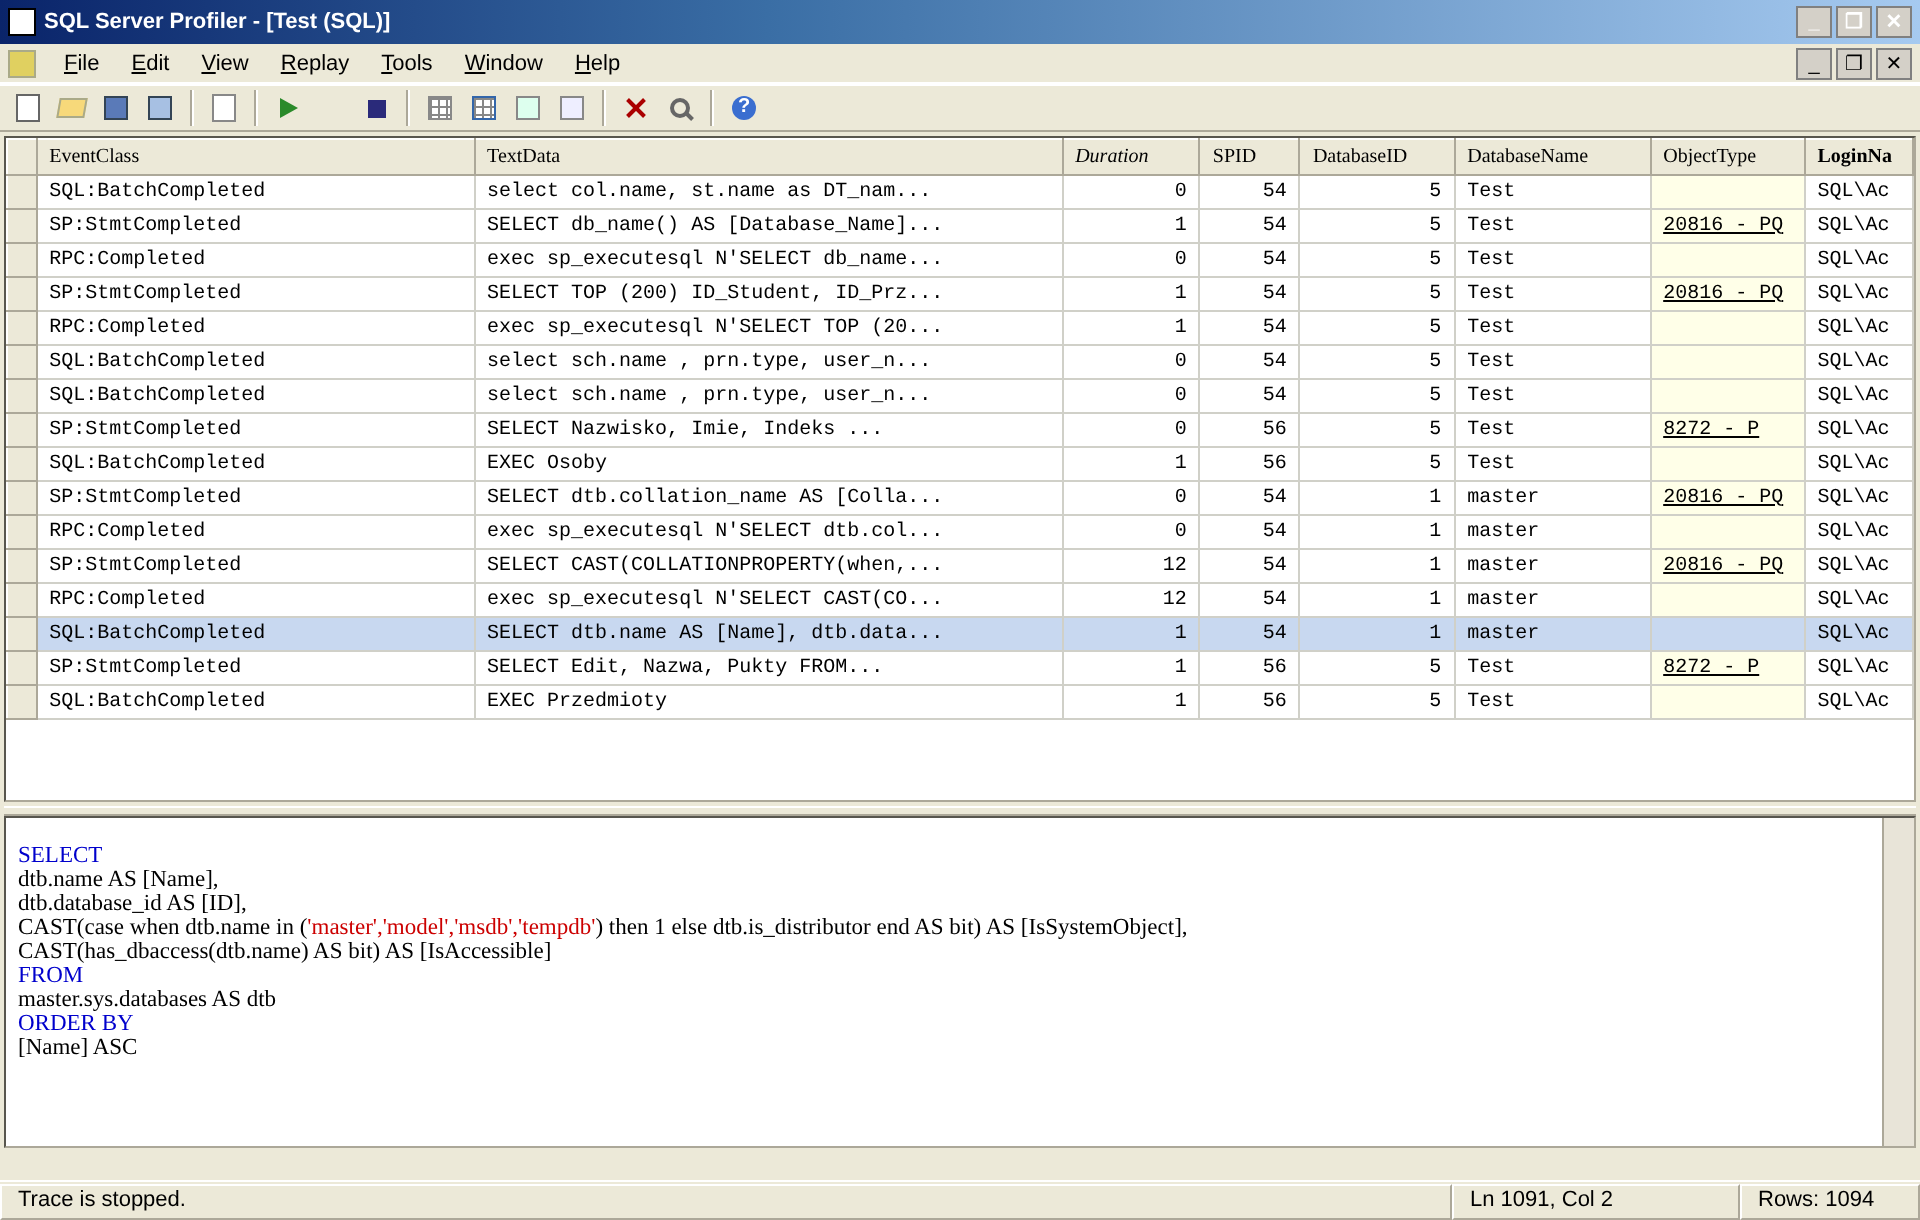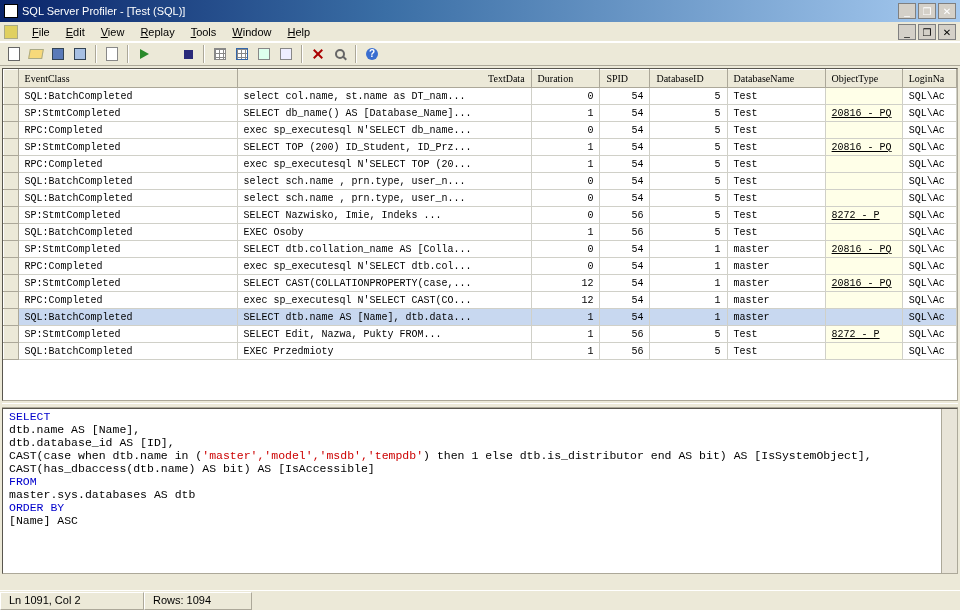--- a/index.html
+++ b/index.html
@@ -11,21 +11,21 @@
     width: 960px;
     height: 610px;
     overflow: hidden;
     display: flex;
     flex-direction: column;
   }
   .titlebar {
     height: 22px;
     background: linear-gradient(to right, #0a246a, #3a6ea5 40%, #a6caf0);
     color: #fff;
-    font-weight: normal;
+    font-weight: bold;
     display: flex;
     align-items: center;
     padding: 0 4px;
   }
   .titlebar .icon {
     width: 14px; height: 14px; background: #fff; margin-right: 4px;
     display: inline-block; border: 1px solid #000;
   }
   .titlebar .caption { flex: 1; }
   .winbtns { display: flex; gap: 2px; }
@@ -120,22 +120,22 @@
     height: 5px; background:#ece9d8;
     border-top:1px solid #fff; border-bottom:1px solid #aca899;
     cursor: row-resize;
     margin: 0 2px;
   }
   .detail {
     flex: 1;
     background: #fff;
     border: 1px inset #aca899;
     margin: 0 2px 16px 2px;
-    padding: 1px 6px;
-    font-family: Liberation Mono, monospace;
+    padding: 13px 6px;
+    font-family: Liberation Serif, serif;
     font-size: 11.5px;
     overflow: auto;
     white-space: pre;
     position: relative;
   }
   .detail .kw { color: #0000cc; }
   .detail .str { color: #cc0000; }
   .detail-scroll-v {
     position:absolute; right:0; top:0; bottom:0; width:16px;
     background:#e8e4d8; border-left:1px solid #aca899;
@@ -254,27 +254,27 @@
     </div>
 </div>
 
 <div class="grid-wrap">
   <div class="grid-scroll">
     <table class="grid">
       <thead>
           <tr id="grid-head">
             <th class="rh"></th>
             <th style="width: 210px;">EventClass</th>
-            <th style="width: 282px; text-align: right;">TextData</th>
-            <th style="width: 66px;">Duration</th>
+            <th style="width: 282px;">TextData</th>
+            <th style="width: 66px; font-style: italic;">Duration</th>
             <th style="width: 48px;">SPID</th>
             <th style="width: 74px;">DatabaseID</th>
             <th style="width: 94px;">DatabaseName</th>
             <th style="width: 74px;">ObjectType</th>
-            <th style="width: 52px;">LoginNa</th>
+            <th style="width: 52px; font-weight: bold;">LoginNa</th>
           </tr>
         </thead>
       <tbody id="grid-body">
           <tr>
             <td class="rh"></td>
             <td>SQL:BatchCompleted</td>
             <td>select col.name,  st.name as DT_nam...</td>
             <td class="num">0</td>
             <td class="num">54</td>
             <td class="num">5</td>
@@ -388,21 +388,21 @@
             <td class="num">0</td>
             <td class="num">54</td>
             <td class="num">1</td>
             <td>master</td>
             <td class="pale"></td>
             <td>SQL\Ac</td>
           </tr>
           <tr>
             <td class="rh"></td>
             <td>SP:StmtCompleted</td>
-            <td>SELECT CAST(COLLATIONPROPERTY(case,...</td>
+            <td>SELECT CAST(COLLATIONPROPERTY(when,...</td>
             <td class="num">12</td>
             <td class="num">54</td>
             <td class="num">1</td>
             <td>master</td>
             <td class="pale">20816 - PQ</td>
             <td>SQL\Ac</td>
           </tr>
           <tr>
             <td class="rh"></td>
             <td>RPC:Completed</td>
@@ -459,15 +459,16 @@
 <span>dtb.database_id AS [ID],</span>
 <span>CAST(case when dtb.name in (</span><span class="str">'master','model','msdb','tempdb'</span><span>) then 1 else dtb.is_distributor end AS bit) AS [IsSystemObject],</span>
 <span>CAST(has_dbaccess(dtb.name) AS bit) AS [IsAccessible]</span>
 <span class="kw">FROM</span>
 <span>master.sys.databases AS dtb</span>
 <span class="kw">ORDER BY</span>
 <span>[Name] ASC</span>
 <div class="detail-scroll-v"></div></div>
 
 <div class="statusbar">
+  <div class="cell main">Trace is stopped.</div>
   <div class="cell" style="width:144px">Ln 1091, Col 2</div>
-  <div class="cell" style="width:108px">Rows: 1094</div>
+  <div class="cell" style="width:90px">Rows: 1094</div>
 </div>
 
 </body></html>

